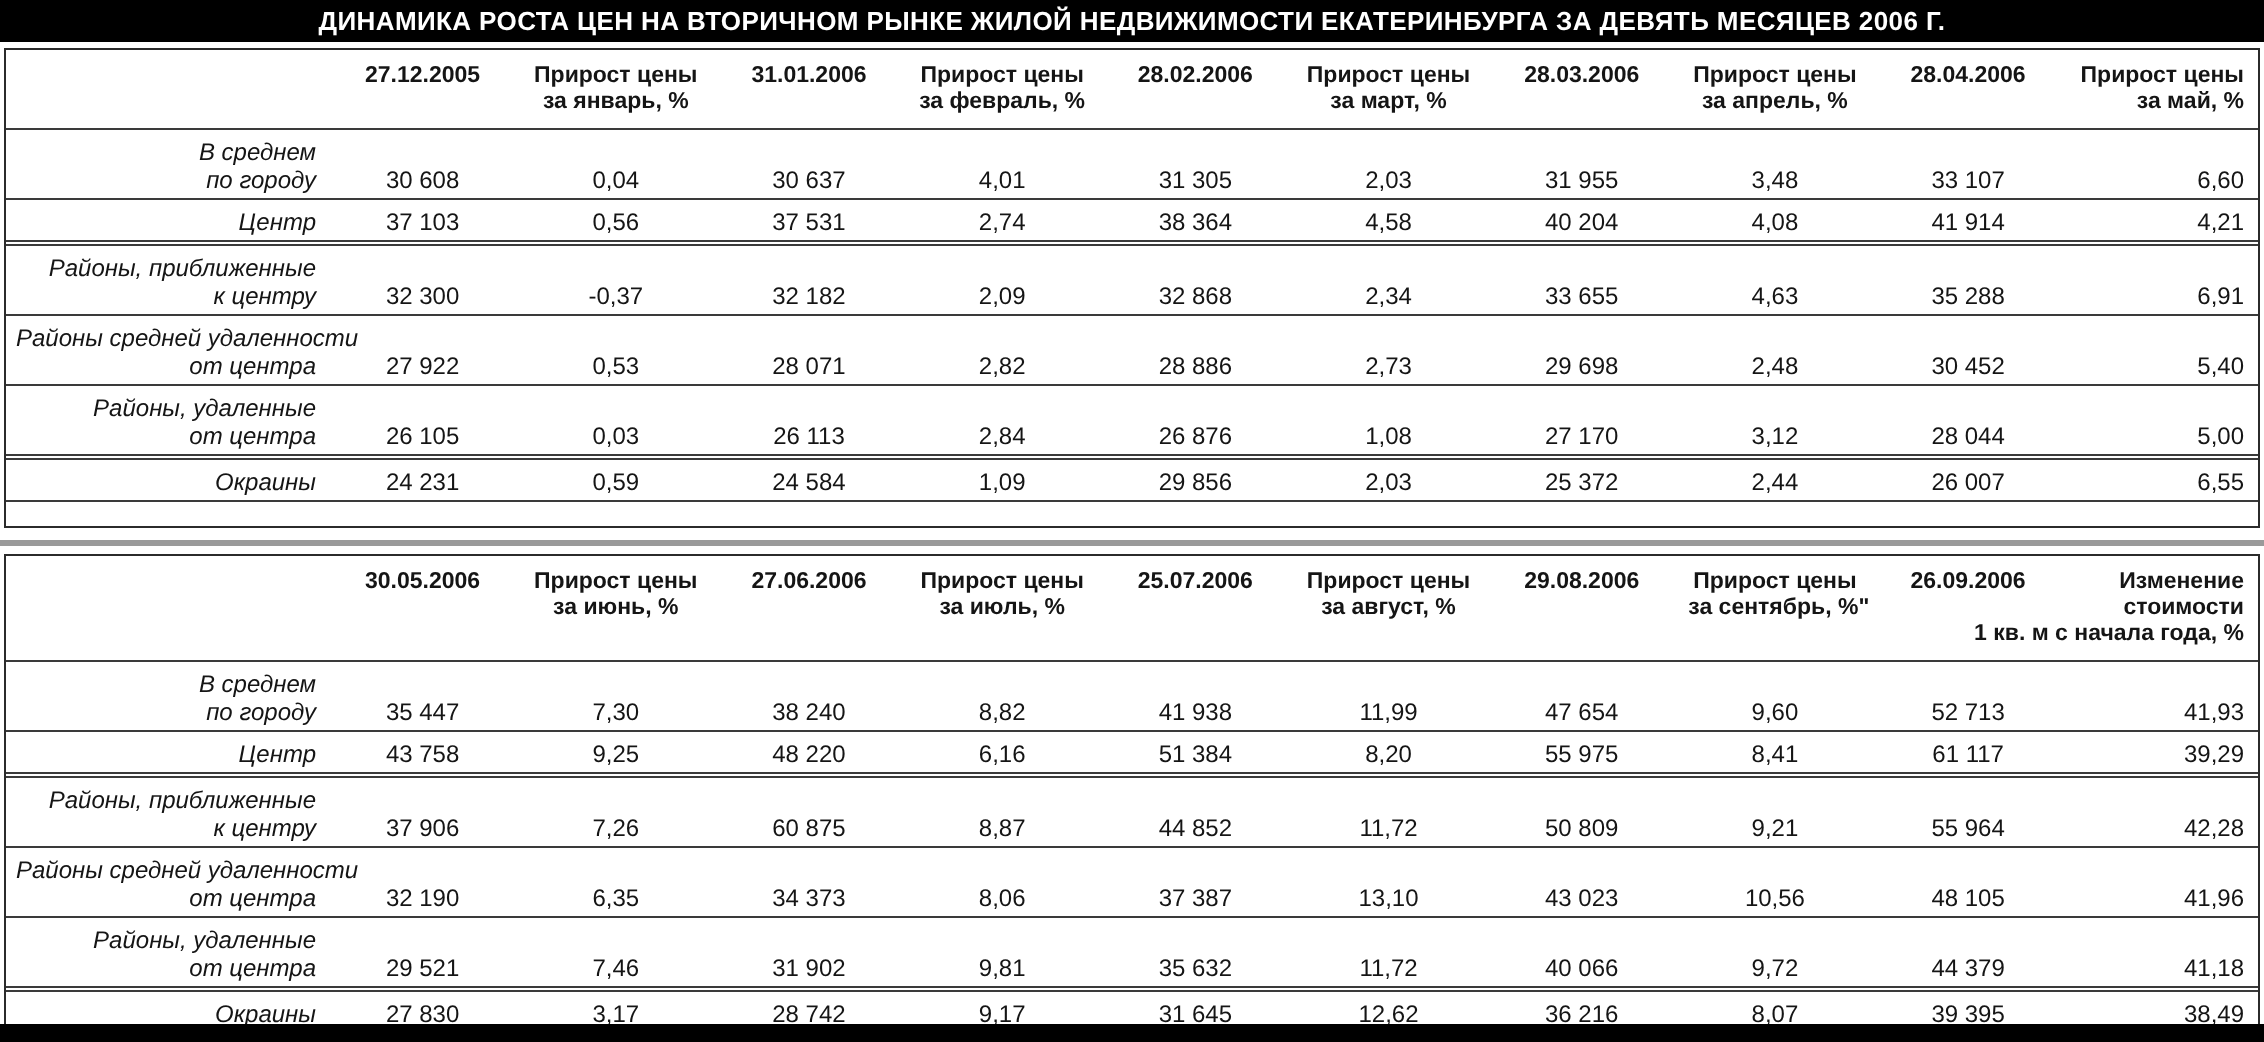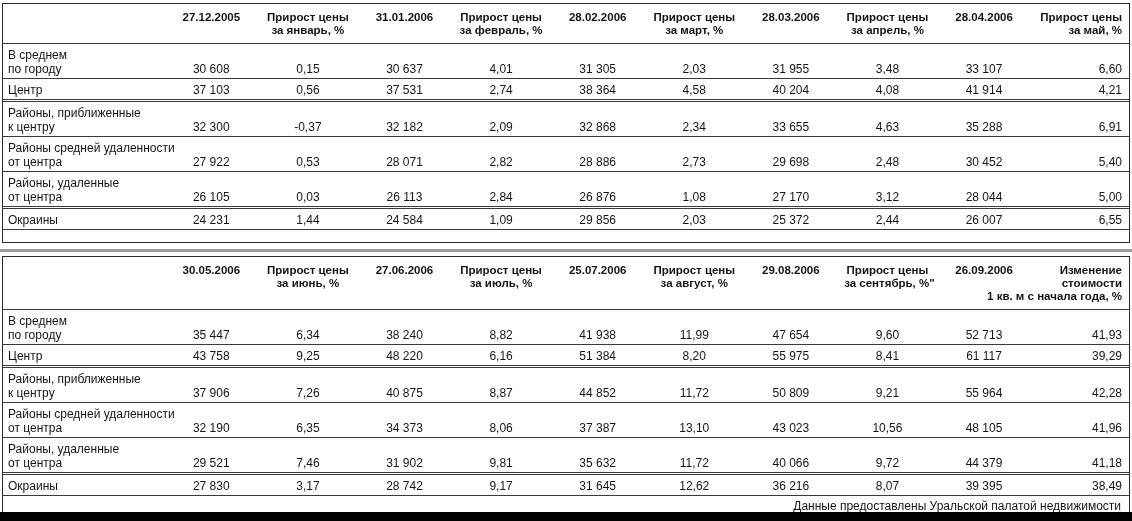--- a/index.html
+++ b/index.html
@@ -21,31 +21,32 @@
   thead tr { border-bottom:1px solid #3a3a3a; }
   th {
     font-weight:bold; font-size:11.5px; line-height:13px;
     vertical-align:top; text-align:center; padding-top:7px; padding-bottom:6px;
   }
   th div { white-space:nowrap; }
   th.last div { display:flex; justify-content:flex-end; }
   tbody tr { border-bottom:1px solid #3a3a3a; }
   tbody tr.dbl { border-bottom:3px double #3a3a3a; }
   td { vertical-align:bottom; text-align:center; line-height:14px; padding-top:4px; white-space:nowrap; }
-  .lbl { width:150px; text-align:left; padding-left:5px; }
+  .lbl { width:150px; text-align:right; padding-left:5px;font-style:italic; }
   td.lbl div { white-space:nowrap; }
   td.last, th.last { text-align:right; padding-right:7px; }
   .separator { height:3px; background:#9a9a9a; margin:6px 0 0 0; }
   .source-note { text-align:right; font-size:12px; padding:3px 8px 4px 0; }
   .bottom-bar { position:absolute; left:0; bottom:0; width:100%; height:9px; background:#000; }
 </style>
 </head>
 <body>
 
 <div>
+  <div class="title-bar">ДИНАМИКА РОСТА ЦЕН НА ВТОРИЧНОМ РЫНКЕ ЖИЛОЙ НЕДВИЖИМОСТИ ЕКАТЕРИНБУРГА ЗА ДЕВЯТЬ МЕСЯЦЕВ 2006 Г.</div>
 
   <div class="box box1">
     <table>
         <thead>
           <tr>
             <th class="lbl"></th>
             <th>
               <div>27.12.2005</div>
             </th>
             <th>
@@ -82,21 +83,21 @@
             </th>
           </tr>
         </thead>
         <tbody>
           <tr>
             <td class="lbl">
               <div>В среднем</div>
               <div>по городу</div>
             </td>
             <td>30 608</td>
-            <td>0,15</td>
+            <td>0,04</td>
             <td>30 637</td>
             <td>4,01</td>
             <td>31 305</td>
             <td>2,03</td>
             <td>31 955</td>
             <td>3,48</td>
             <td>33 107</td>
             <td class="last">6,60</td>
           </tr>
           <tr class="dbl">
@@ -160,21 +161,21 @@
             <td>27 170</td>
             <td>3,12</td>
             <td>28 044</td>
             <td class="last">5,00</td>
           </tr>
           <tr>
             <td class="lbl">
               <div>Окраины</div>
             </td>
             <td>24 231</td>
-            <td>1,44</td>
+            <td>0,59</td>
             <td>24 584</td>
             <td>1,09</td>
             <td>29 856</td>
             <td>2,03</td>
             <td>25 372</td>
             <td>2,44</td>
             <td>26 007</td>
             <td class="last">6,55</td>
           </tr>
         </tbody>
@@ -226,21 +227,21 @@
             </th>
           </tr>
         </thead>
         <tbody>
           <tr>
             <td class="lbl">
               <div>В среднем</div>
               <div>по городу</div>
             </td>
             <td>35 447</td>
-            <td>6,34</td>
+            <td>7,30</td>
             <td>38 240</td>
             <td>8,82</td>
             <td>41 938</td>
             <td>11,99</td>
             <td>47 654</td>
             <td>9,60</td>
             <td>52 713</td>
             <td class="last">41,93</td>
           </tr>
           <tr class="dbl">
@@ -258,21 +259,21 @@
             <td>61 117</td>
             <td class="last">39,29</td>
           </tr>
           <tr>
             <td class="lbl">
               <div>Районы, приближенные</div>
               <div>к центру</div>
             </td>
             <td>37 906</td>
             <td>7,26</td>
-            <td>40 875</td>
+            <td>60 875</td>
             <td>8,87</td>
             <td>44 852</td>
             <td>11,72</td>
             <td>50 809</td>
             <td>9,21</td>
             <td>55 964</td>
             <td class="last">42,28</td>
           </tr>
           <tr>
             <td class="lbl">

